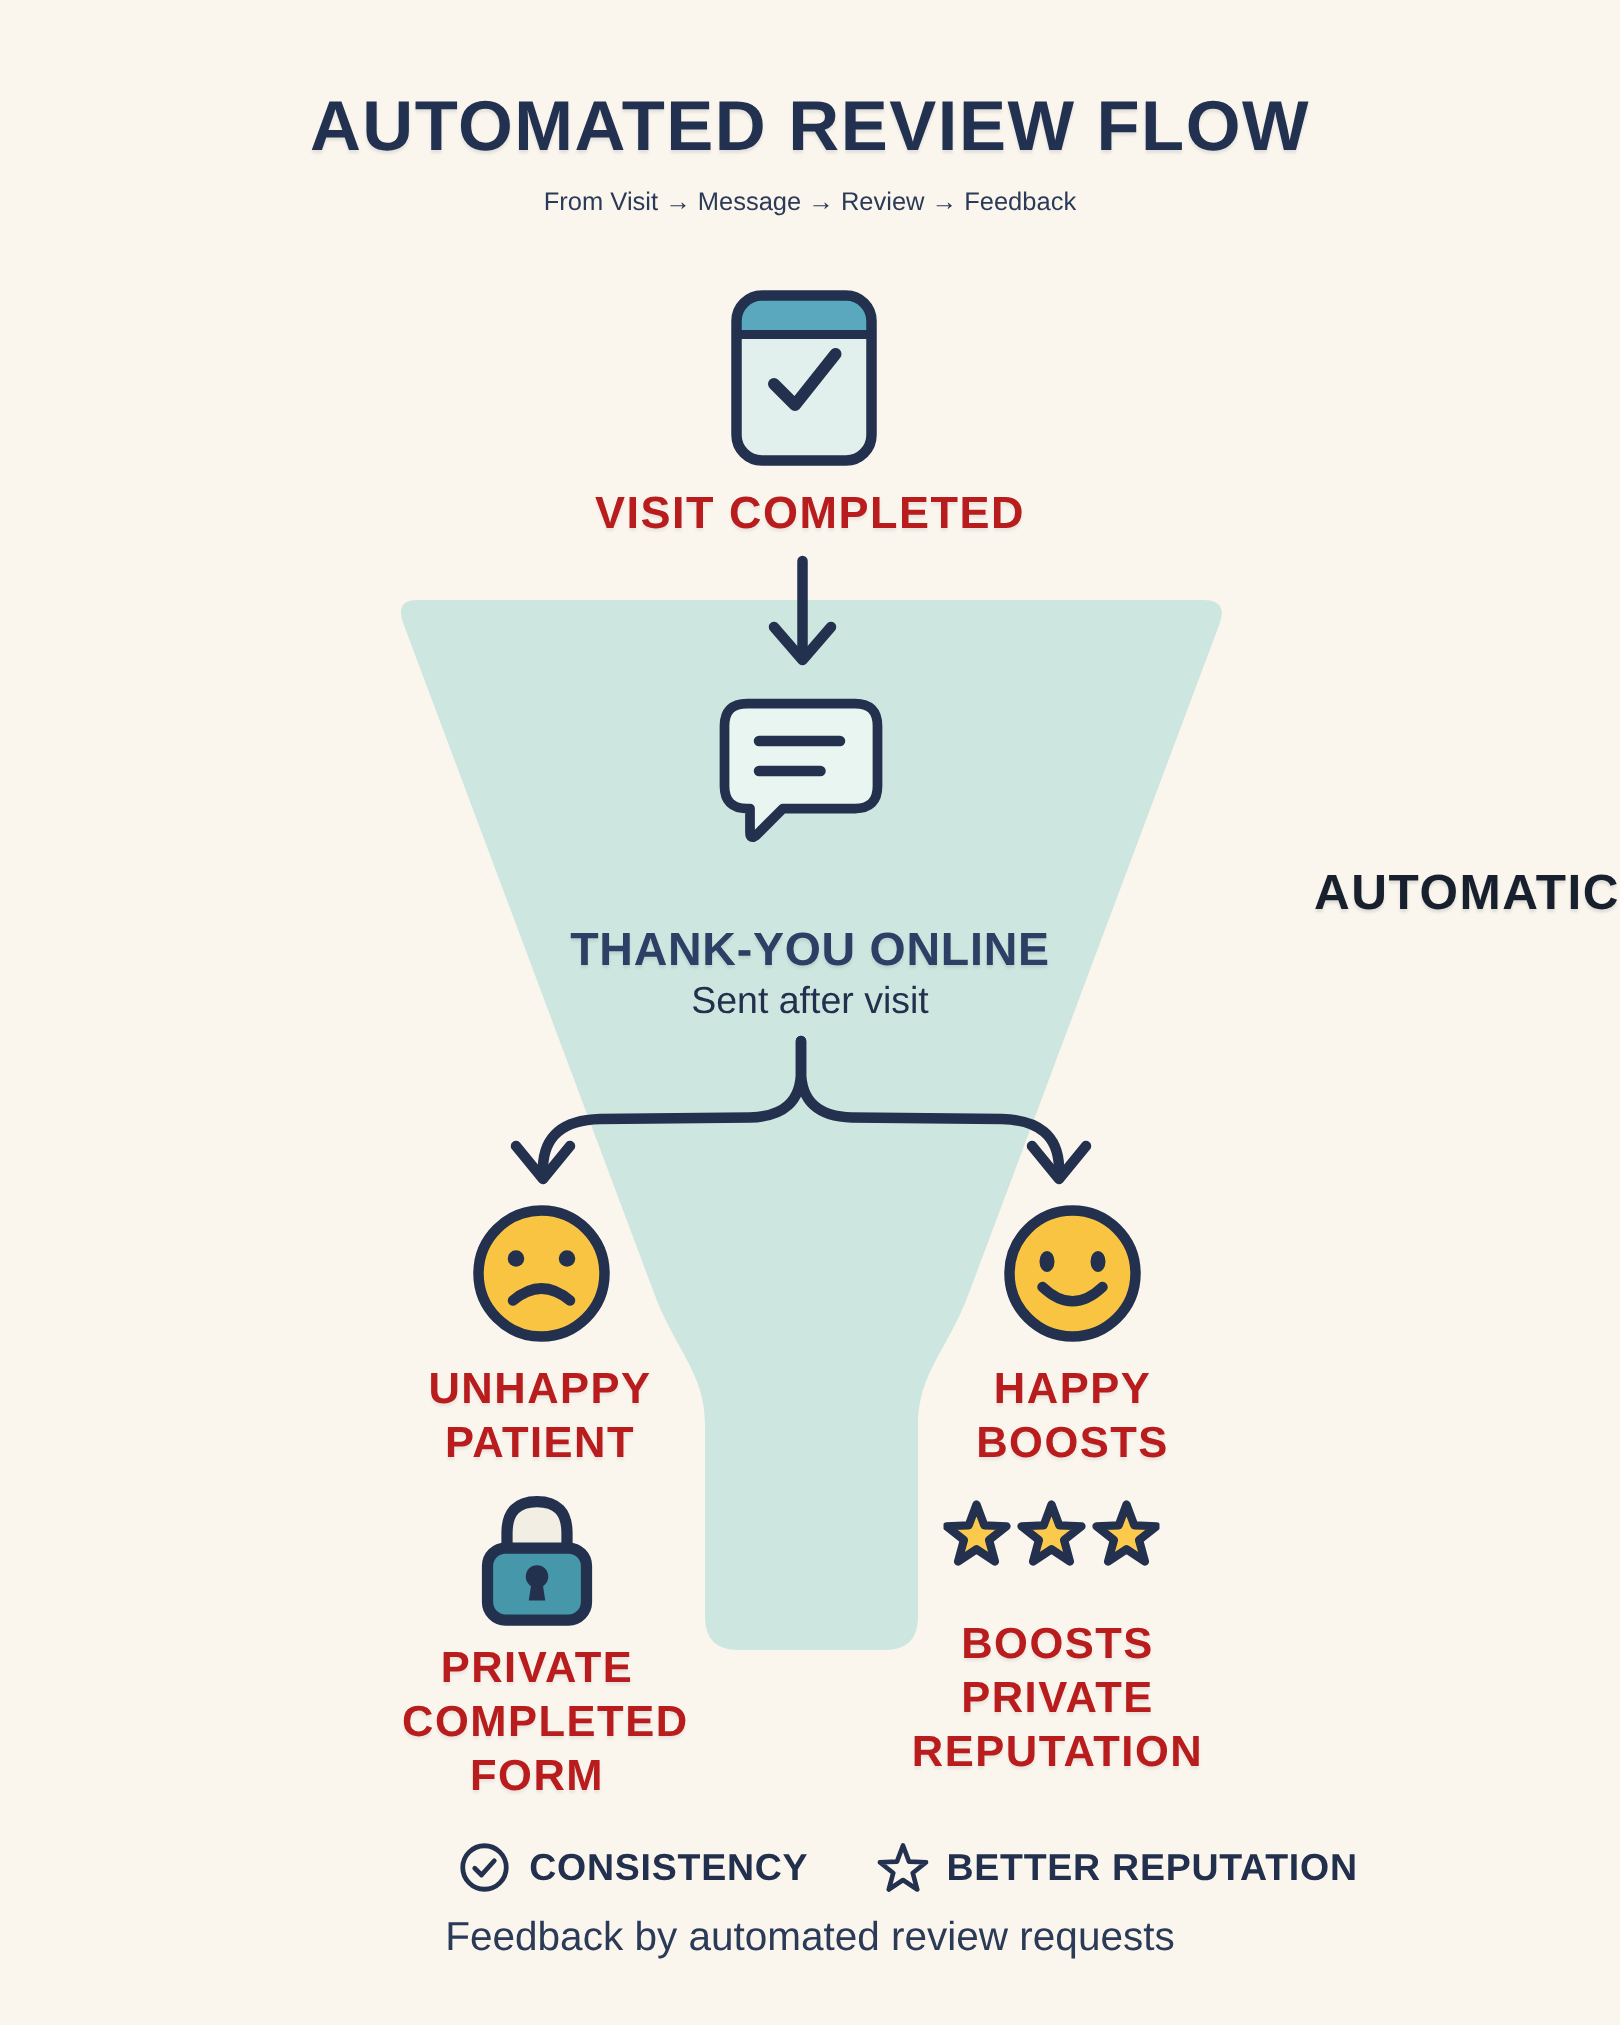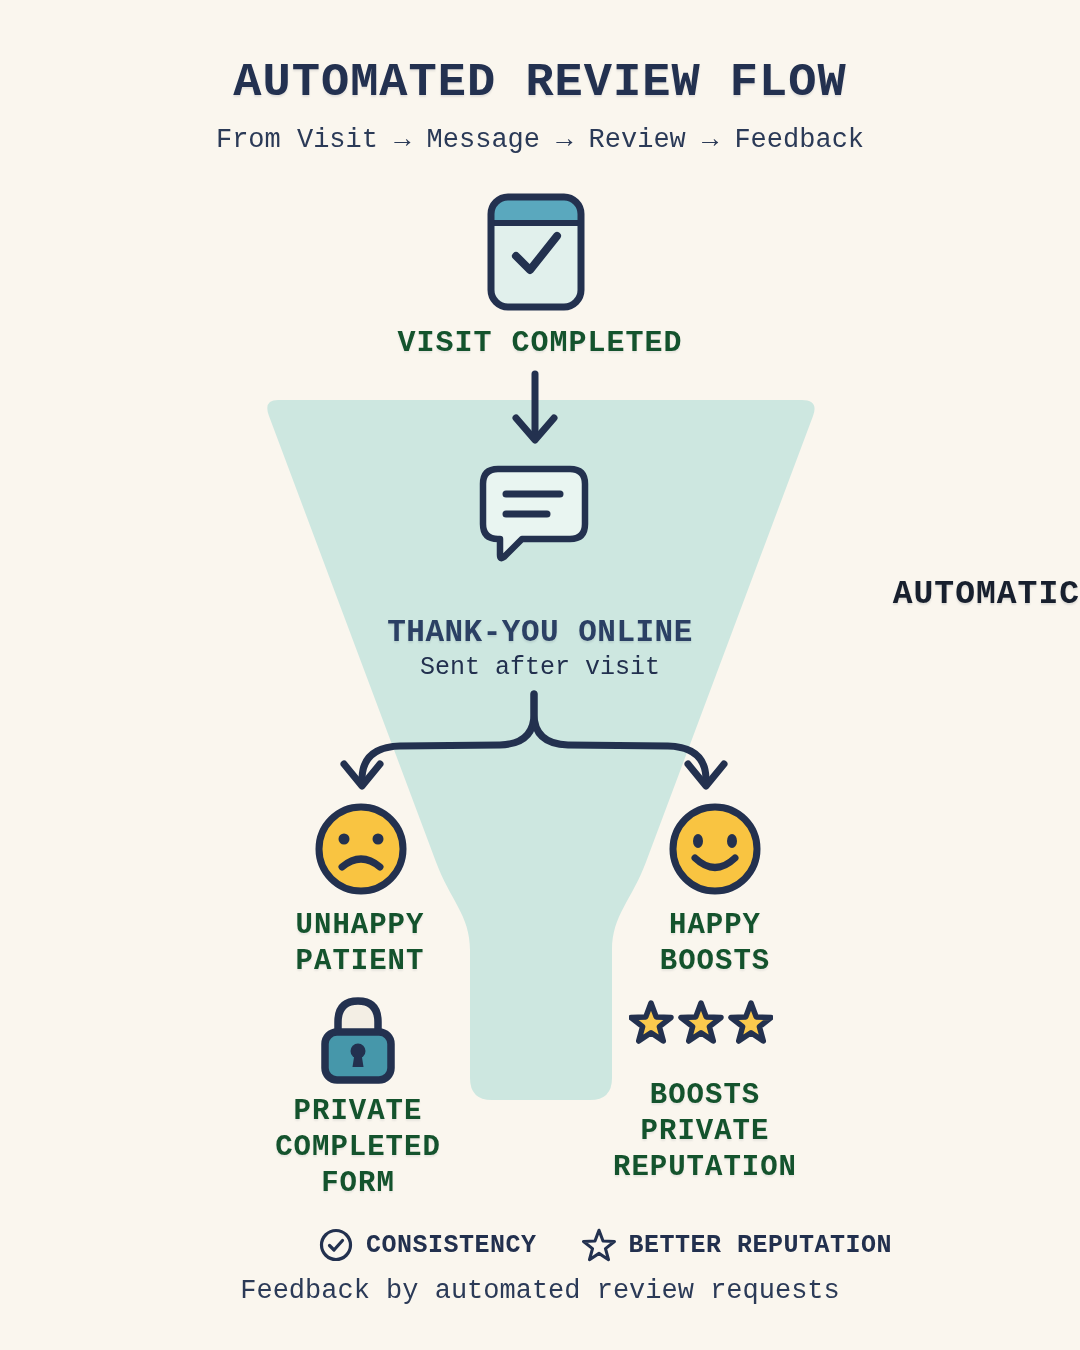--- a/index.html
+++ b/index.html
@@ -1,34 +1,34 @@
 <!DOCTYPE html>
 <html><head>
 <meta charset="utf-8">
 <style>
   html,body{margin:0;padding:0;background:#faf6ee;}
   .canvas{
     position:relative;width:1080px;height:1350px;overflow:hidden;
     background:#faf6ee;
-    font-family:Liberation Mono, monospace;
+    font-family:Liberation Sans, sans-serif;
     color:#22304e;
   }
   .abs{position:absolute;}
   .bg-svg{position:absolute;left:0;top:0;width:1080px;height:1350px;}
   .title{
     left:0;right:0;top:56px;text-align:center;
     font-size:47px;font-weight:700;letter-spacing:1px;color:#233150;
     text-shadow:0 2px 2px rgba(30,40,60,.10);
   }
   .subtitle{
     left:0;right:0;top:125px;text-align:center;
-    font-size:27px;color:#2b3a57;
+    font-size:17px;color:#2b3a57;
   }
   .step-label{
-    text-align:center;font-weight:700;letter-spacing:1px;color:#14532d;
+    text-align:center;font-weight:700;letter-spacing:1px;color:#b91c1c;
     text-shadow:0 2px 2px rgba(30,40,60,.08);
   }
   .visit-label{left:0;right:0;top:326px;font-size:30px;}
   .automatic-line{left:0;right:0;top:576px;text-align:right;
     font-size:33px;font-weight:700;letter-spacing:1px;color:#18202e;
     text-shadow:0 2px 2px rgba(30,40,60,.12);}
   .thankyou-line{left:0;right:0;top:615px;text-align:center;
     font-size:31px;font-weight:700;letter-spacing:.5px;color:#2b4064;
     text-shadow:0 2px 2px rgba(30,40,60,.10);}
   .sent-note{left:0;right:0;top:653px;text-align:center;font-size:25px;color:#22304e;}

